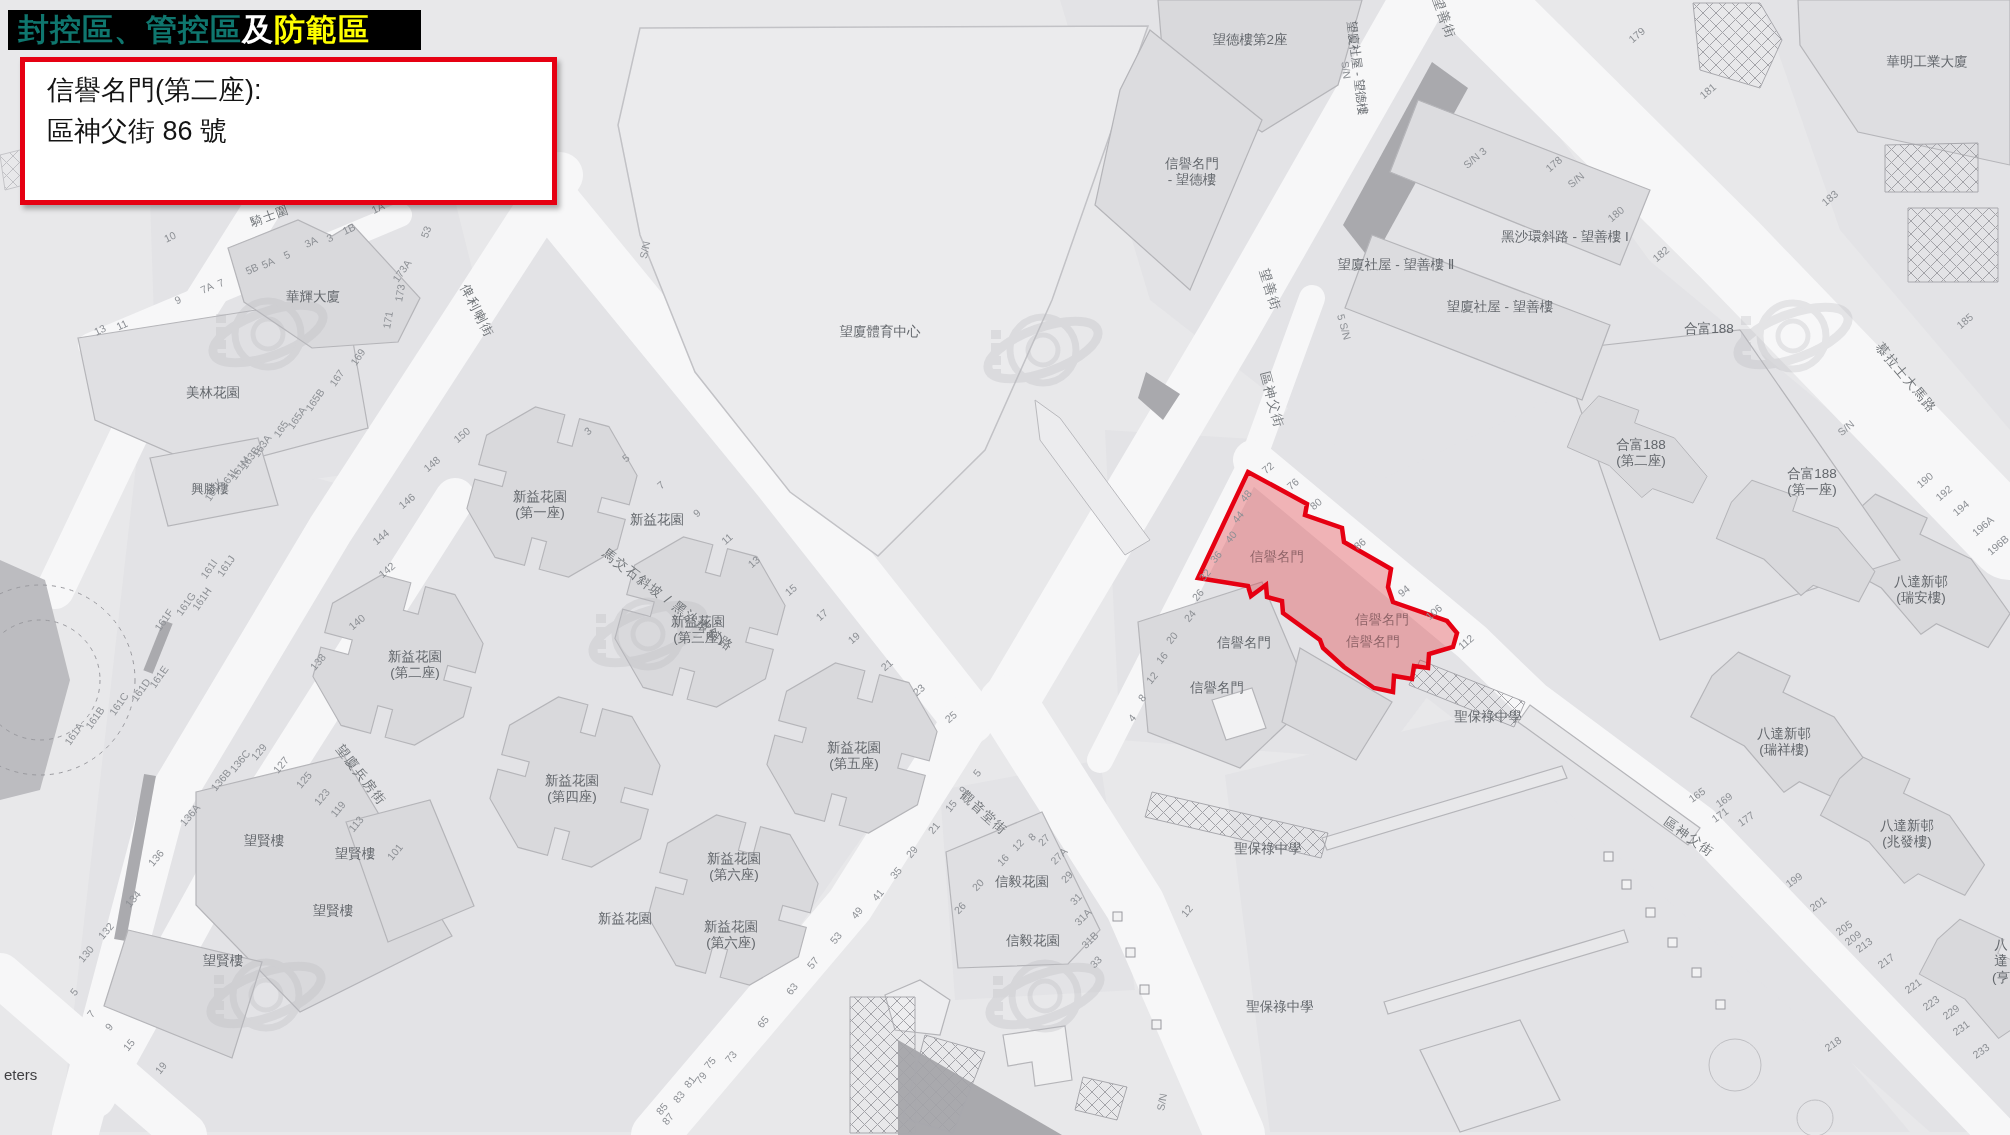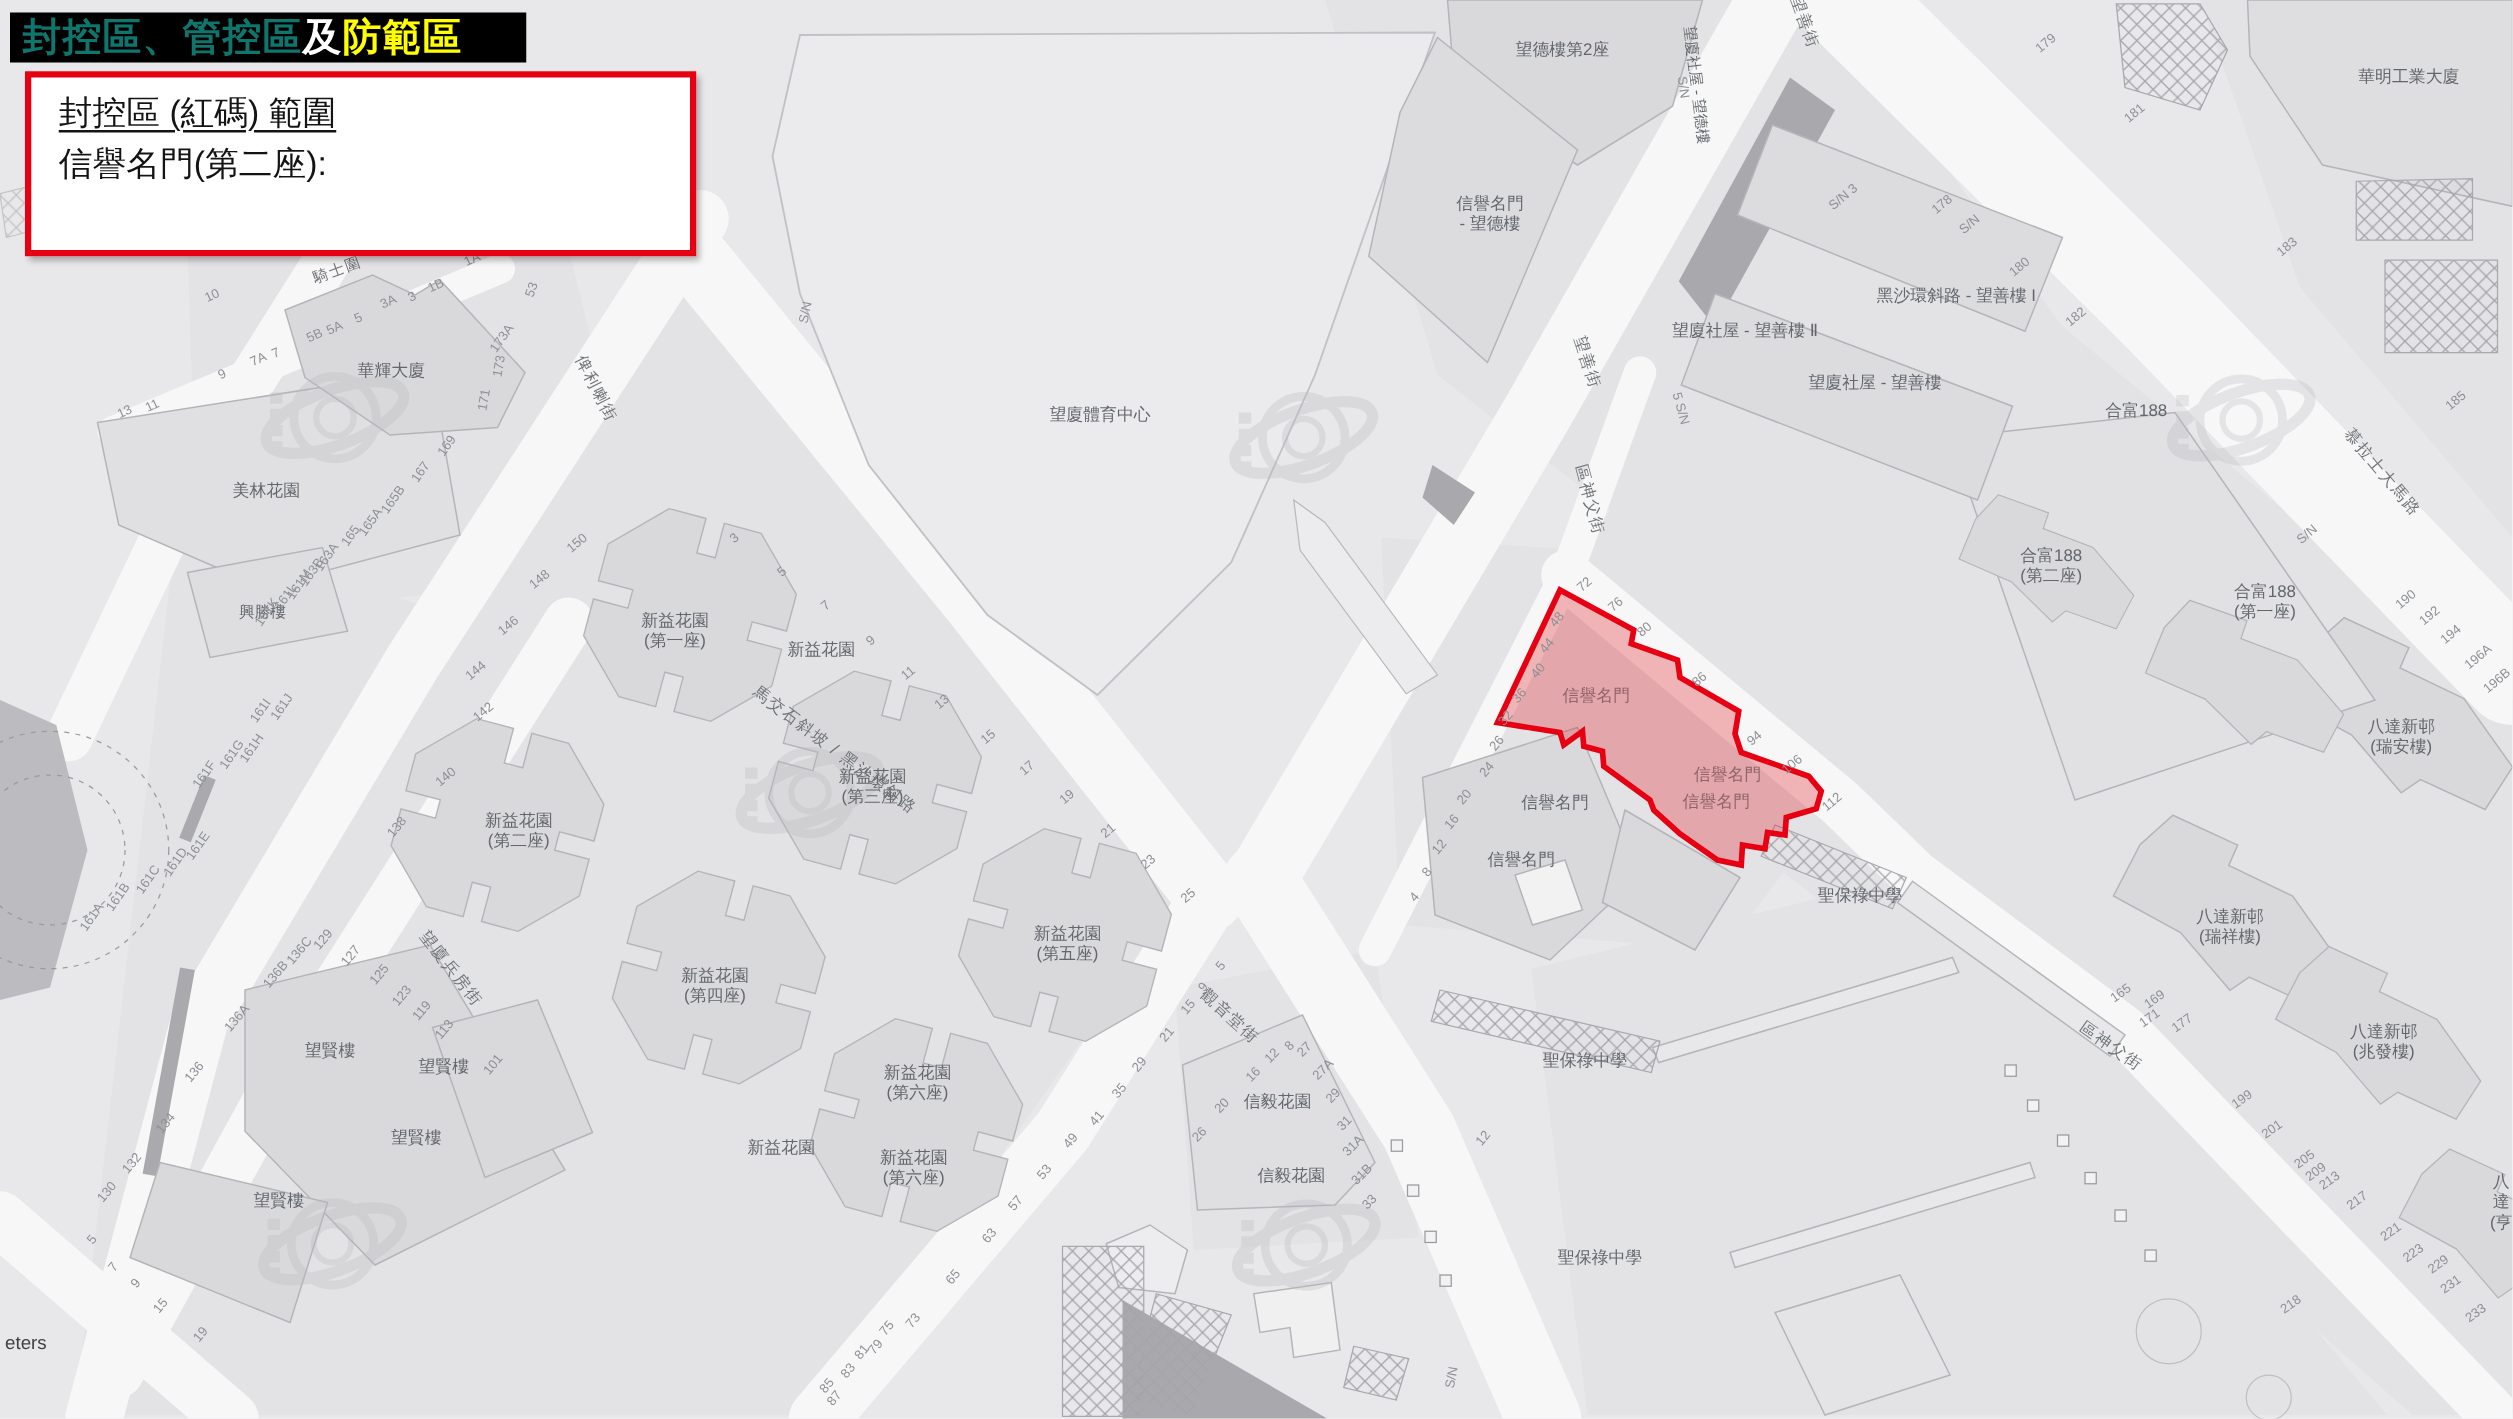--- a/index.html
+++ b/index.html
@@ -405,19 +405,19 @@
       <div class="map-label number" style="left: 1576px; top: 180px; transform: translate(-50%, -50%) rotate(-40deg);">S/N</div>
       <div class="map-label number" style="left: 1846px; top: 428px; transform: translate(-50%, -50%) rotate(-40deg);">S/N</div>
       <div class="map-label number" style="left: 1162px; top: 1102px; transform: translate(-50%, -50%) rotate(-80deg);">S/N</div>
     </div>
 
   <div class="banner">
     <span class="seg-red">封控區、管控區</span><span class="seg-white">及</span><span class="seg-yellow">防範區</span>
   </div>
 
   <div class="infobox">
-    <div><span class="ib-h">封控區 (紅碼) 範圍</span></div>
     <div>信譽名門(第二座):</div>
+    <div>區神父街 86 號</div>
   </div>
 
   <div class="scale-partial">eters</div>
 
 </div>
 
 </body></html>

